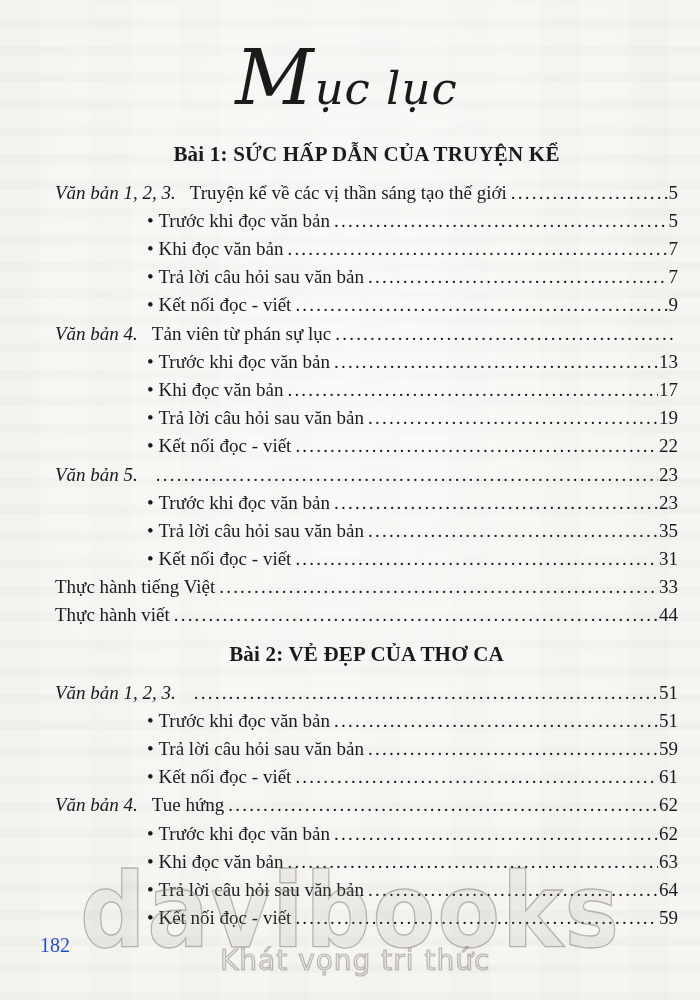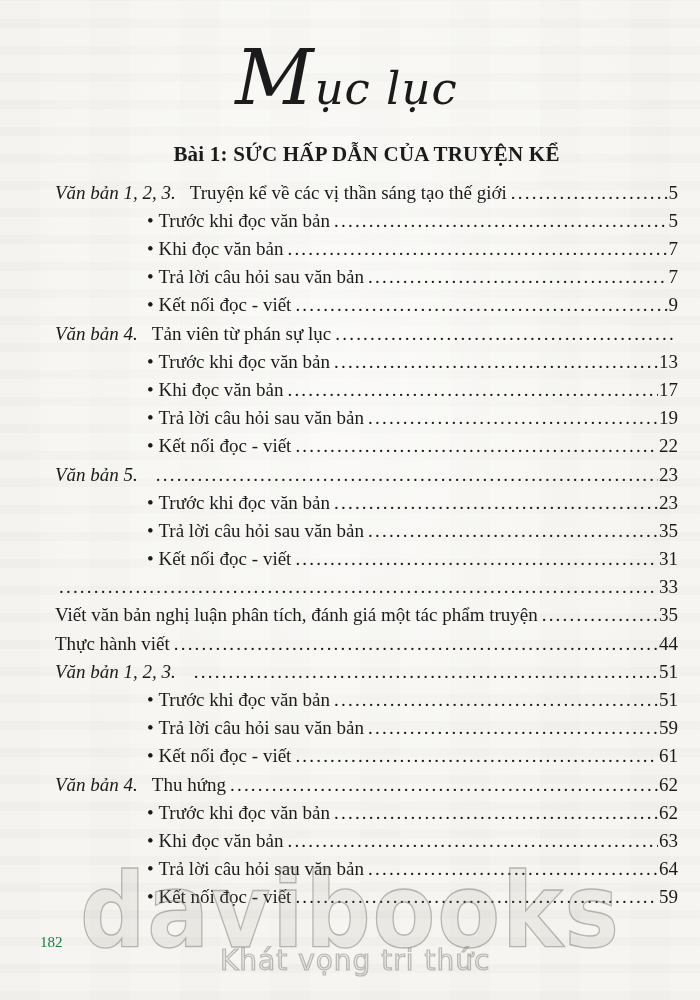--- a/index.html
+++ b/index.html
@@ -75,22 +75,22 @@
     font-weight:700;
     text-align:center;
     margin:8px;
     height:33px;
     line-height:33px;
     letter-spacing:.2px;
   }
   .pageno{
     position:absolute;z-index:3;
     left:40px;top:934px;
-    font-size:15px;
-    color:#15803d;
+    font-size:20px;
+    color:#1d4ed8;
   }
   .wm{
     position:absolute;z-index:4;pointer-events:none;
     font-family:"DejaVu Sans","Liberation Sans",sans-serif;
     font-weight:700;
     color:rgba(140,137,130,.10);
     -webkit-text-stroke:1.4px rgba(125,122,114,.50);
   }
   .wm1{
     left:80px;top:850px;
@@ -185,34 +185,31 @@
       <span class="lbl">Trả lời câu hỏi sau văn bản</span>
       <span class="leader"></span>
       <span class="pg">35</span>
     </div>
     <div class="row ind">
       <span class="lbl">Kết nối đọc - viết</span>
       <span class="leader"></span>
       <span class="pg">31</span>
     </div>
     <div class="row">
+      <span class="lbl">Thực hành tiếng Việt</span>
       <span class="leader"></span>
       <span class="pg">33</span>
     </div>
     <div class="row">
-      <span class="lbl">Viết văn bản nghị luận phân tích, đánh giá một tác phẩm truyện</span>
-      <span class="leader"></span>
-      <span class="pg">35</span>
-    </div>
-    <div class="row">
       <span class="lbl">Thực hành viết</span>
       <span class="leader"></span>
       <span class="pg">44</span>
     </div>
 
+    <h2 class="bai">Bài 2: VẺ ĐẸP CỦA THƠ CA</h2>
 
     <div class="row">
       <span class="pref">Văn bản 1, 2, 3.</span>
       <span class="leader"></span>
       <span class="pg">51</span>
     </div>
     <div class="row ind">
       <span class="lbl">Trước khi đọc văn bản</span>
       <span class="leader"></span>
       <span class="pg">51</span>
@@ -222,21 +219,21 @@
       <span class="leader"></span>
       <span class="pg">59</span>
     </div>
     <div class="row ind">
       <span class="lbl">Kết nối đọc - viết</span>
       <span class="leader"></span>
       <span class="pg">61</span>
     </div>
     <div class="row">
       <span class="pref">Văn bản 4.</span>
-      <span class="lbl">Thu hứng</span>
+      <span class="lbl">Tue hứng</span>
       <span class="leader"></span>
       <span class="pg">62</span>
     </div>
     <div class="row ind">
       <span class="lbl">Trước khi đọc văn bản</span>
       <span class="leader"></span>
       <span class="pg">62</span>
     </div>
     <div class="row ind">
       <span class="lbl">Khi đọc văn bản</span>

